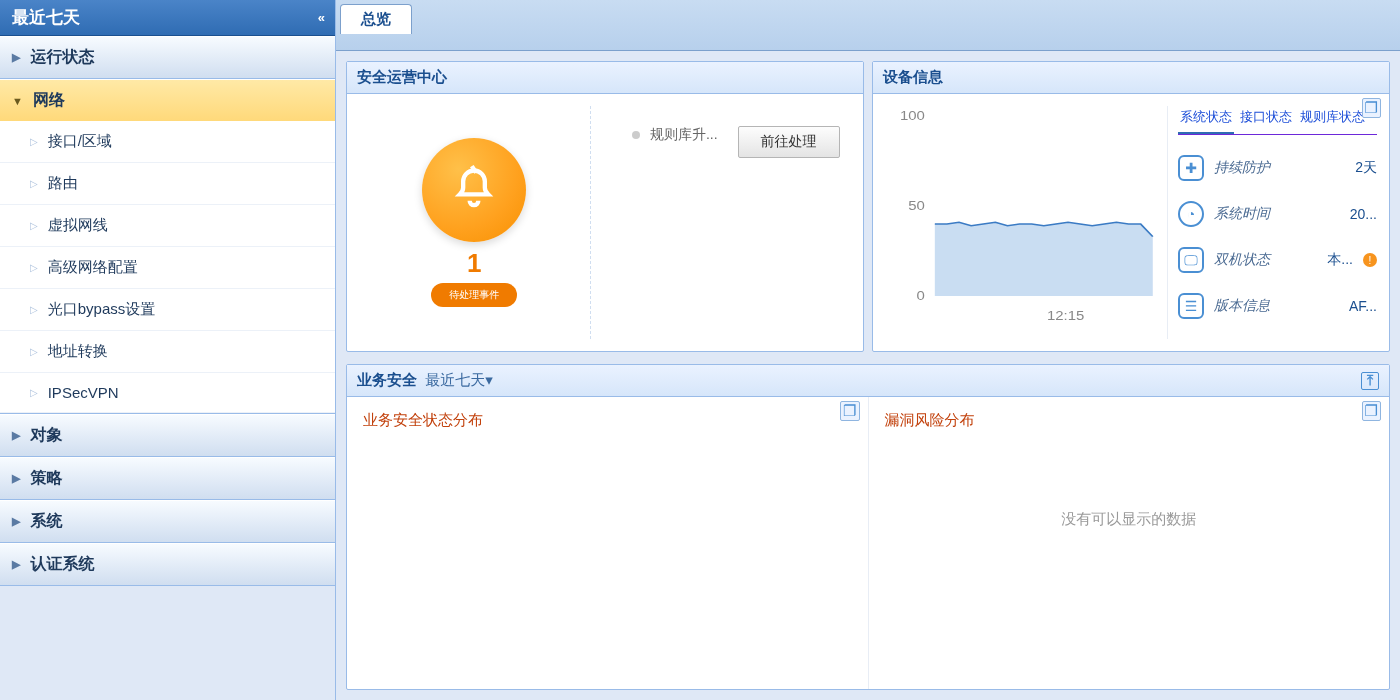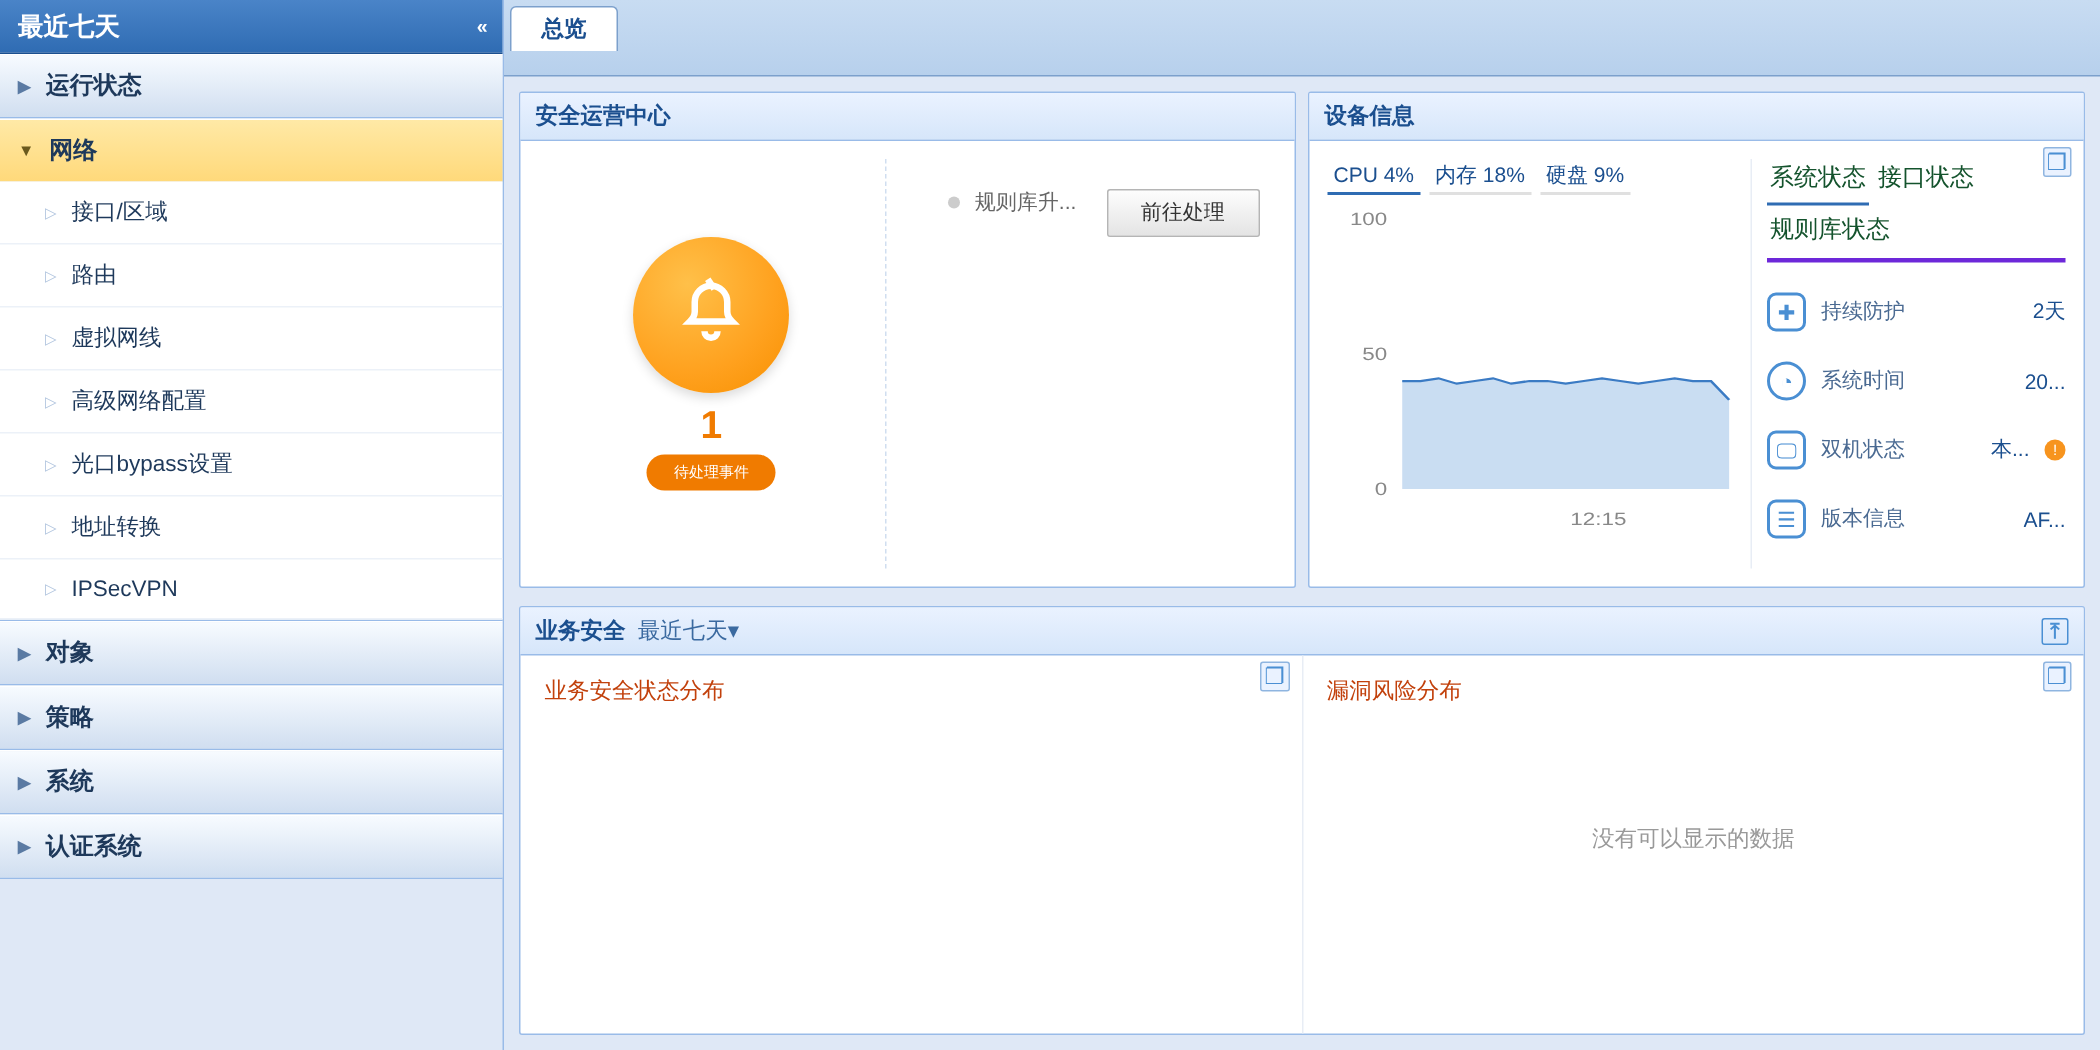--- a/index.html
+++ b/index.html
@@ -45,27 +45,27 @@
 .btn { background:linear-gradient(#fdfdfd,#e4e4e4); border:1px solid #b5b5b5; padding:6px 22px; cursor:pointer; font-size:14px; color:#333; border-radius:2px; }
 
 
 .device-body { display:flex; gap:8px; }
 .dev-left { flex:1; min-width:0; }
 .stat-row { display:flex; gap:6px; font-size:14px; color:#1b4f8f; margin-bottom:6px; flex-wrap:wrap; }
 .stat { padding:2px 4px; border-bottom:2px solid #e0e0e0; white-space:nowrap; }
 .stat.active { border-bottom:2px solid #2f6cb3; color:#1b4f8f; }
 .chart-wrap { height:220px; position:relative; }
 .dev-right { width:210px; border-left:1px solid #e8edf5; padding-left:10px; font-size:14px; }
-.dev-tab-row { display:flex; gap:4px; margin-bottom:14px; font-size:16px; color:#14532d; border-bottom:3px solid #6d28d9; flex-wrap:wrap; }
+.dev-tab-row { display:flex; gap:4px; margin-bottom:14px; font-size:13px; color:#1d4ed8; border-bottom:1px solid #6d28d9; flex-wrap:wrap; }
 .dev-tab { padding:2px 2px 6px 2px; cursor:pointer; border-bottom:2px solid transparent;}
 .dev-tab.active { border-bottom:2px solid #2f6cb3; }
 .info-line { display:flex; align-items:center; gap:10px; margin:20px 0; color:#4a6a92; }
 .info-icon { width:26px; height:26px; border:2px solid #4a8fd3; border-radius:6px; display:flex; align-items:center; justify-content:center; color:#4a8fd3; font-size:14px; flex:none; }
 .info-icon.round { border-radius:50%; }
-.info-label { flex:1; white-space:nowrap; overflow:hidden; text-overflow:ellipsis; }
+.info-label { flex:1; white-space:nowrap; overflow:hidden; text-overflow:ellipsis;font-style:italic; }
 .info-val { color:#1b4f8f; white-space:nowrap; overflow:hidden; text-overflow:ellipsis; max-width:60px; }
 .warn-dot { width:14px; height:14px; background:#f7941e; border-radius:50%; display:inline-flex; align-items:center; justify-content:center; color:#fff; font-size:10px; }
 .expand-icon { font-size:14px; color:#4a8fd3; cursor:pointer; border:1px solid #4a8fd3; width:18px; height:18px; display:inline-flex; align-items:center; justify-content:center; border-radius:2px; }
 
 
 .biz-header .sub { font-weight:normal; color:#3b6aa0; margin-left:4px; cursor:pointer; }
 .biz-body { display:flex; }
 .biz-col { flex:1; padding:14px 16px; position:relative; border-right:1px solid #e8edf5; }
 .biz-col:last-child { border-right:none; }
 .biz-title { color:#c2410c; font-size:15px; }
@@ -184,25 +184,20 @@
           </div>
         </div>
 
         <div class="panel" style="flex:1">
           <div class="panel-header">
             <span>设备信息</span>
           </div>
           <div class="panel-body device-body">
             <span class="corner-icon">❐</span>
             <div class="dev-left">
-              <div class="stat-row" id="stat-row">
-                  <span class="stat active">CPU 4%</span>
-                  <span class="stat ">内存 18%</span>
-                  <span class="stat ">硬盘 9%</span>
-                </div>
               <div class="chart-wrap">
                 <svg id="chart-svg" width="100%" height="100%" viewBox="0 0 220 220" preserveAspectRatio="none">
   <text x="32" y="194" font-size="12" fill="#888" text-anchor="end">0</text>
                     <text x="32" y="104" font-size="12" fill="#888" text-anchor="end">50</text>
                     <text x="32" y="14" font-size="12" fill="#888" text-anchor="end">100</text>
   <path d="M40,190 L40,118 L49.72222222222222,118 L59.44444444444444,116.2 L69.16666666666666,119.8 L78.88888888888889,118 L88.61111111111111,116.2 L98.33333333333333,119.8 L108.05555555555556,118 L117.77777777777777,118 L127.5,119.8 L137.22222222222223,118 L146.94444444444446,116.2 L156.66666666666666,118 L166.38888888888889,119.8 L176.11111111111111,118 L185.83333333333334,116.2 L195.55555555555554,118 L205.27777777777777,118 L215,130.6 L215,190 Z" fill="#c9ddf2" stroke="none"></path>
   <polyline points="40,118 49.72222222222222,118 59.44444444444444,116.2 69.16666666666666,119.8 78.88888888888889,118 88.61111111111111,116.2 98.33333333333333,119.8 108.05555555555556,118 117.77777777777777,118 127.5,119.8 137.22222222222223,118 146.94444444444446,116.2 156.66666666666666,118 166.38888888888889,119.8 176.11111111111111,118 185.83333333333334,116.2 195.55555555555554,118 205.27777777777777,118 215,130.6" fill="none" stroke="#3b7bc4" stroke-width="1.5"></polyline>
   <text x="145" y="214" font-size="12" fill="#888" text-anchor="middle">12:15</text>
 </svg>
               </div>

